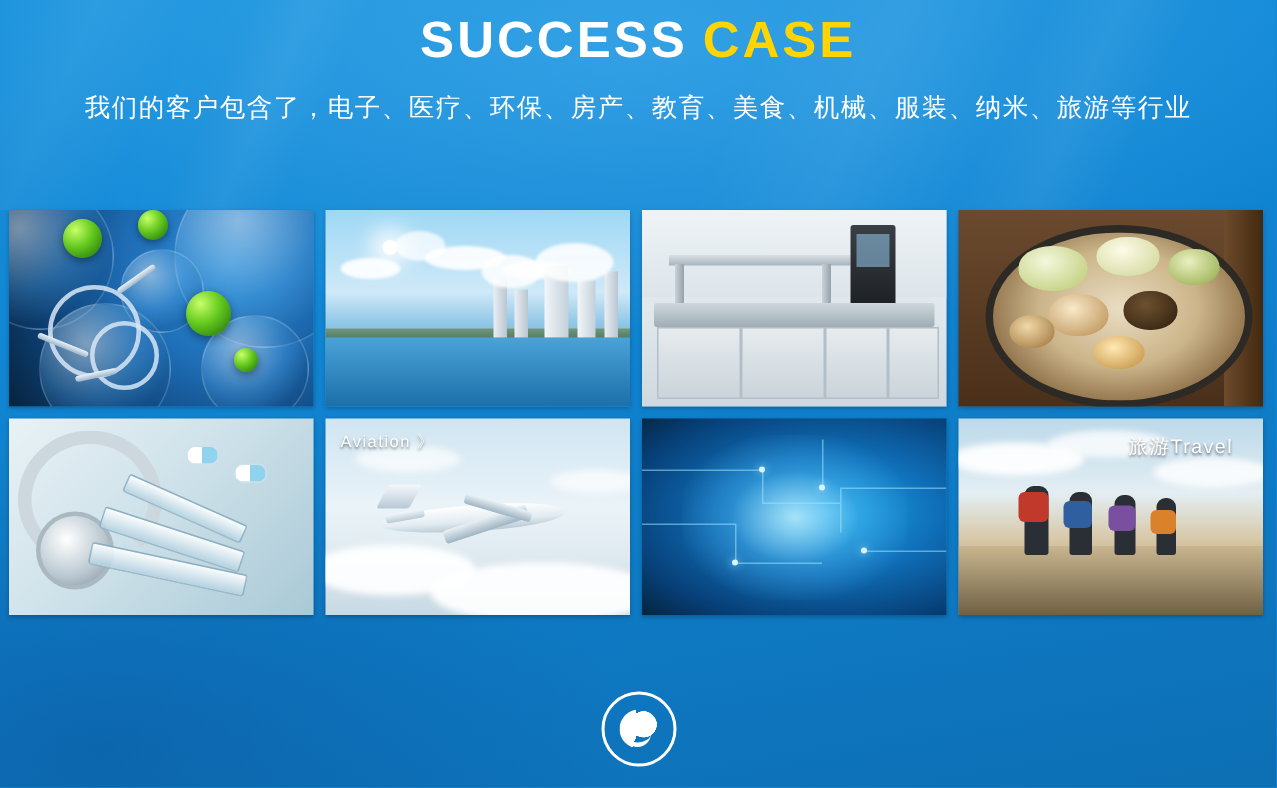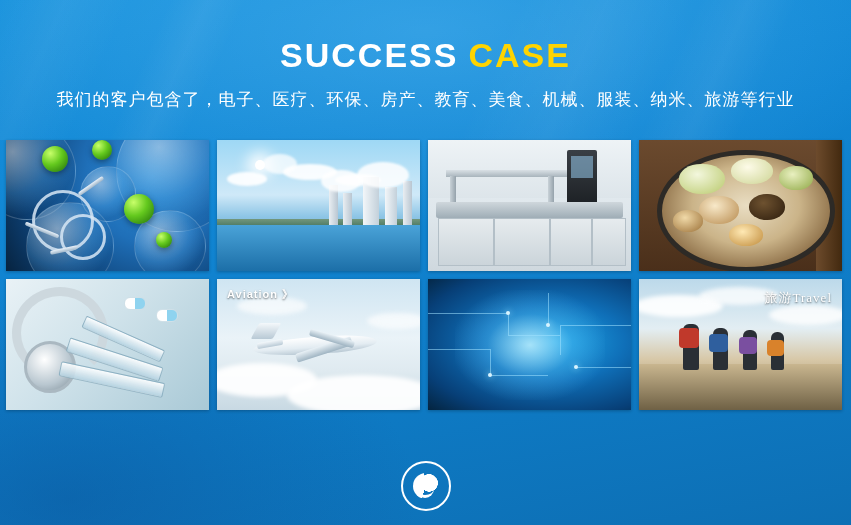--- a/index.html
+++ b/index.html
@@ -22,21 +22,21 @@
     position:absolute;display:block;height:260px;width:120px;
     background:linear-gradient(to right, rgba(255,255,255,0.00), rgba(255,255,255,0.055), rgba(255,255,255,0.00));
     transform:rotate(24deg);transform-origin:top left;top:-90px;
   }
   .streaks i:nth-child(1){left:40px;}
   .streaks i:nth-child(2){left:210px;width:70px;}
   .streaks i:nth-child(3){left:560px;width:160px;}
   .streaks i:nth-child(4){left:740px;width:90px;}
 
   
-  .header{position:relative;padding-top:38px;text-align:center;}
+  .header{position:relative;padding-top:10px;text-align:center;}
   .title-main{
     font-size:34px;font-weight:bold;letter-spacing:2px;line-height:1;
     font-family:"Liberation Sans","DejaVu Sans",sans-serif;
   }
   .title-main .w1{color:#ffffff;}
   .title-main .w2{color:#ffd400;margin-left:10px;}
   .subtitle-row{
     margin-top:11px;display:flex;align-items:center;justify-content:center;gap:16px;
   }
   .sub-line{width:122px;height:1px;background:rgba(255,255,255,0.55);display:block;}
@@ -244,21 +244,21 @@
     <div class="cell c6">
       <span class="cloud" style="left:-10px;top:84px;width:110px;height:34px;"></span>
       <span class="cloud" style="left:70px;top:96px;width:150px;height:40px;"></span>
       <span class="cloud" style="left:20px;top:18px;width:70px;height:18px;opacity:.7;"></span>
       <span class="cloud" style="left:150px;top:34px;width:60px;height:16px;opacity:.7;"></span>
       <span class="fus"></span>
       <span class="wing" style="left:78px;top:66px;width:58px;height:9px;transform:rotate(-18deg);border-radius:2px;"></span>
       <span class="wing" style="left:92px;top:56px;width:46px;height:7px;transform:rotate(16deg);border-radius:2px;"></span>
       <span class="tail" style="left:38px;top:44px;width:22px;height:16px;transform:skewX(-28deg);border-radius:2px;"></span>
       <span class="tail" style="left:40px;top:62px;width:26px;height:6px;transform:rotate(-10deg);border-radius:2px;"></span>
-      <span class="cap" style="left:10px;top:8px;font-size:11px;font-weight:bold;">Aviation 》</span>
+      <span class="cap" style="left:10px;top:8px;font-size:11px;">Aviation 》</span>
     </div>
 
     <div class="cell c7">
       <span class="glow"></span>
       <span class="line" style="left:0;top:34px;width:80px;height:1px;"></span>
       <span class="line" style="left:0;top:70px;width:62px;height:1px;"></span>
       <span class="line" style="left:62px;top:70px;width:1px;height:26px;"></span>
       <span class="line" style="left:62px;top:96px;width:58px;height:1px;"></span>
       <span class="line" style="left:80px;top:34px;width:1px;height:22px;"></span>
       <span class="line" style="left:80px;top:56px;width:52px;height:1px;"></span>
@@ -279,21 +279,21 @@
       <span class="cloud" style="left:130px;top:26px;width:78px;height:20px;opacity:.9;"></span>
       <span class="ground"></span>
       <span class="person" style="left:44px;width:16px;height:46px;"></span>
       <span class="pack" style="left:40px;bottom:62px;width:20px;height:20px;background:#c0392b;"></span>
       <span class="person" style="left:74px;width:15px;height:42px;"></span>
       <span class="pack" style="left:70px;bottom:58px;width:19px;height:18px;background:#2f5f9e;"></span>
       <span class="person" style="left:104px;width:14px;height:40px;"></span>
       <span class="pack" style="left:100px;bottom:56px;width:18px;height:17px;background:#7a4fa0;"></span>
       <span class="person" style="left:132px;width:13px;height:38px;"></span>
       <span class="pack" style="left:128px;bottom:54px;width:17px;height:16px;background:#d9822b;"></span>
-      <span class="cap" style="right:10px;top:10px;font-size:13px;font-family:Liberation Serif, serif;">旅游Travel</span>
+      <span class="cap" style="right:20px;top:10px;font-size:13px;">旅游Travel</span>
     </div>
 
   </div>
 
   <div class="footer">
     <div class="logo-wrap">
       <span class="logo-mark">
         <span class="swirl"></span>
       </span>
     </div>

